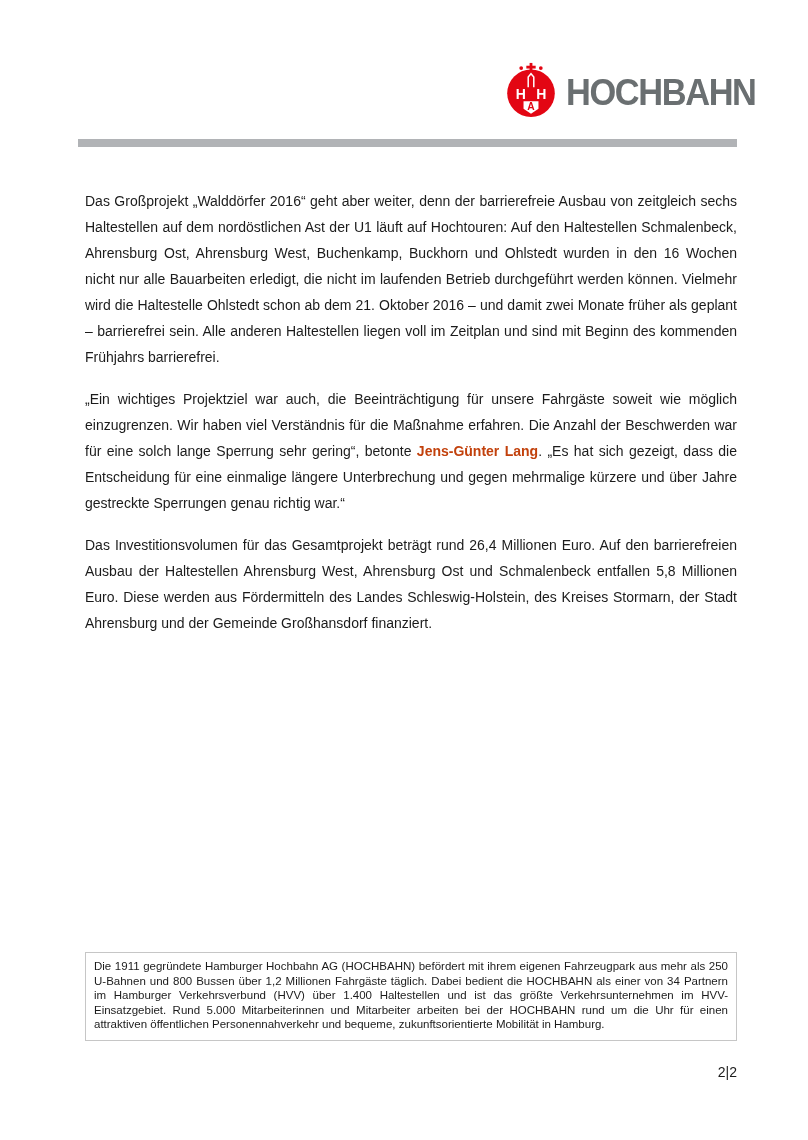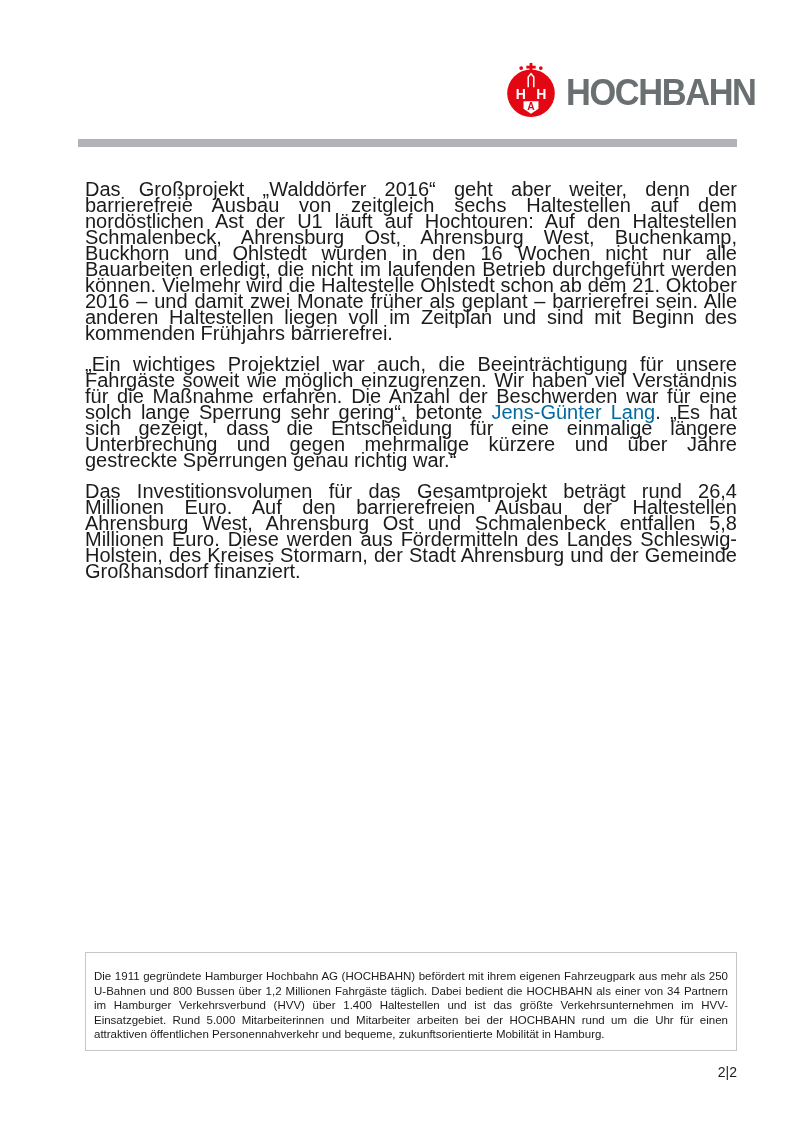--- a/index.html
+++ b/index.html
@@ -53,39 +53,39 @@
   }
 
   
   .content {
     position: absolute;
     top: 172px;
     left: 85px;
     width: 652px;
   }
   .content p {
-    margin: 9px 0 15px 0;
-    font-size: 20px;
-    line-height: 16px;
+    margin: 16px 0 15px 0;
+    font-size: 14px;
+    line-height: 26px;
     text-align: justify;
   }
   .quote-name {
-    font-weight: normal;
-    color: #0369a1;
+    font-weight: bold;
+    color: #c2410c;
   }
 
   
   .boilerplate-box {
     position: absolute;
     left: 85px;
     top: 952px;
     width: 652px;
     box-sizing: border-box;
     border: 1px solid #c6c6c6;
-    padding: 16px 8px 8px 8px;
+    padding: 6px 8px 8px 8px;
   }
   .boilerplate-box p {
     margin: 0;
     font-size: 11.5px;
     line-height: 14.6px;
     text-align: justify;
   }
 
   
   .page-number {

